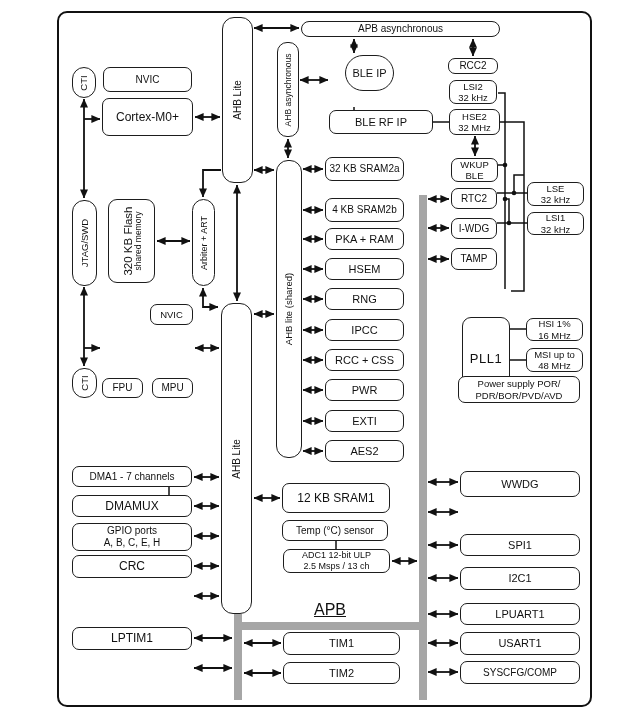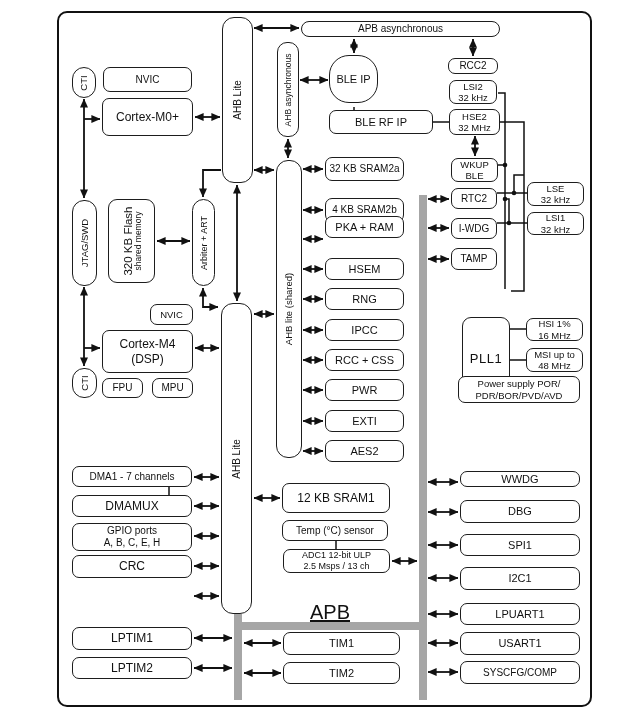--- a/index.html
+++ b/index.html
@@ -13,21 +13,21 @@
      text-align:center;white-space:pre-line;line-height:1.18;font-size:11px;}
   .vb{border-radius:12px;}
   .vt{position:absolute;left:50%;top:50%;transform:translate(-50%,-50%) rotate(-90deg);
       white-space:nowrap;text-align:center;}
   .flash-i{line-height:1.05;}
   .flash-t{font-size:11.5px;}
   .flash-s{font-size:8.5px;}
   .lbl{position:absolute;text-align:center;white-space:nowrap;}
   .f85{font-size:8.5px;}.f9{font-size:9px;}.f95{font-size:9.5px;}
   .f10{font-size:10px;}.f105{font-size:10px;}.f12{font-size:12px;}
-  .f13{font-size:13px;letter-spacing:.5px;margin-top:27px;}.f15{font-size:20px;text-decoration:underline;}
+  .f13{font-size:13px;letter-spacing:.5px;margin-top:27px;}.f15{font-size:16px;text-decoration:underline;}
 </style>
 </head>
 <body>
 
 <div id="stage">
   <div id="frame"></div>
 
   <svg width="619" height="724" viewBox="0 0 619 724">
     <defs>
       <marker id="ah" markerUnits="userSpaceOnUse" markerWidth="9" markerHeight="8" viewBox="0 0 9 8" refX="8.6" refY="4" orient="auto-start-reverse">
@@ -127,43 +127,41 @@
   <div class="b vb" style="left:72px;top:200px;width:25px;height:86px">
     <span class="vt f95">JTAG/SWD</span></div>
   <div class="b vb" style="left:108px;top:199px;width:47px;height:84px;border-radius:9px">
     <div class="vt flash-i">
       <div class="flash-t">320 KB Flash</div>
       <div class="flash-s">shared memory</div>
     </div></div>
   <div class="b vb" style="left:192px;top:199px;width:23px;height:87px">
     <span class="vt f9">Arbiter + ART</span></div>
   <div class="b f95" style="left:150px;top:304px;width:43px;height:21px">NVIC</div>
-  <div class="b f12" style="left:102px;top:330px;width:91px;height:43px">Cortex-M4
-(DSP)</div>
   <div class="b vb" style="left:72px;top:368px;width:25px;height:30px">
     <span class="vt f95">CTI</span></div>
   <div class="b f10" style="left:102px;top:378px;width:41px;height:20px">FPU</div>
   <div class="b f10" style="left:152px;top:378px;width:41px;height:20px">MPU</div>
 
   <div class="b vb" style="left:222px;top:17px;width:31px;height:166px">
     <span class="vt f10">AHB Lite</span></div>
   <div class="b vb" style="left:277px;top:42px;width:22px;height:95px;border-radius:10px">
     <span class="vt f85">AHB asynchronous</span></div>
   <div class="b vb" style="left:276px;top:160px;width:26px;height:298px">
     <span class="vt f95">AHB lite (shared)</span></div>
   <div class="b vb" style="left:221px;top:303px;width:31px;height:311px">
     <span class="vt f10">AHB Lite</span></div>
 
   <div class="b f10" style="left:301px;top:21px;width:199px;height:16px;border-radius:8px">APB asynchronous</div>
-  <div class="b" style="left:329px;top:55px;width:49px;height:48px;border-radius:20px">BLE IP</div>
+  <div class="b" style="left:345px;top:55px;width:49px;height:36px;border-radius:20px">BLE IP</div>
   <div class="b" style="left:329px;top:110px;width:104px;height:24px">BLE RF IP</div>
 
   <div class="b f10" style="left:325px;top:157px;width:79px;height:24px">32 KB SRAM2a</div>
   <div class="b f10" style="left:325px;top:198px;width:79px;height:24px">4 KB SRAM2b</div>
-  <div class="b" style="left:325px;top:216px;width:79px;height:22px">PKA + RAM</div>
+  <div class="b" style="left:325px;top:228px;width:79px;height:22px">PKA + RAM</div>
   <div class="b" style="left:325px;top:258px;width:79px;height:22px">HSEM</div>
   <div class="b" style="left:325px;top:288px;width:79px;height:22px">RNG</div>
   <div class="b" style="left:325px;top:319px;width:79px;height:22px">IPCC</div>
   <div class="b" style="left:325px;top:349px;width:79px;height:22px">RCC + CSS</div>
   <div class="b" style="left:325px;top:379px;width:79px;height:22px">PWR</div>
   <div class="b" style="left:325px;top:410px;width:79px;height:22px">EXTI</div>
   <div class="b" style="left:325px;top:440px;width:79px;height:22px">AES2</div>
 
   <div class="b f10" style="left:448px;top:58px;width:50px;height:16px">RCC2</div>
   <div class="b f95" style="left:449px;top:80px;width:48px;height:24px">LSI2
@@ -186,30 +184,28 @@
 48 MHz</div>
   <div class="b f95" style="left:458px;top:376px;width:122px;height:27px">Power supply POR/
 PDR/BOR/PVD/AVD</div>
 
   <div class="b f105" style="left:72px;top:466px;width:120px;height:21px">DMA1 - 7 channels</div>
   <div class="b f12" style="left:72px;top:495px;width:120px;height:22px">DMAMUX</div>
   <div class="b f105" style="left:72px;top:523px;width:120px;height:28px">GPIO ports
 A, B, C, E, H</div>
   <div class="b f12" style="left:72px;top:555px;width:120px;height:23px">CRC</div>
   <div class="b f12" style="left:72px;top:627px;width:120px;height:23px">LPTIM1</div>
-  <div class="b f12" style="left:72px;top:657px;width:120px;height:22px">LPTIM2</div>
 
   <div class="b f12" style="left:282px;top:483px;width:108px;height:30px">12 KB SRAM1</div>
   <div class="b f105" style="left:282px;top:520px;width:106px;height:21px">Temp (°C) sensor</div>
   <div class="b f9" style="left:283px;top:549px;width:107px;height:24px">ADC1 12-bit ULP
 2.5 Msps / 13 ch</div>
   <div class="lbl f15" style="left:305px;top:601px;width:50px">APB</div>
   <div class="b" style="left:283px;top:632px;width:117px;height:23px">TIM1</div>
   <div class="b" style="left:283px;top:662px;width:117px;height:22px">TIM2</div>
 
-  <div class="b" style="left:460px;top:471px;width:120px;height:16px">WWDG</div>
-  <div class="b" style="left:460px;top:500px;width:120px;height:23px">DBG</div>
+  <div class="b" style="left:460px;top:471px;width:120px;height:26px">WWDG</div>
   <div class="b" style="left:460px;top:534px;width:120px;height:22px">SPI1</div>
   <div class="b" style="left:460px;top:567px;width:120px;height:23px">I2C1</div>
   <div class="b" style="left:460px;top:603px;width:120px;height:22px">LPUART1</div>
   <div class="b" style="left:460px;top:632px;width:120px;height:23px">USART1</div>
   <div class="b f105" style="left:460px;top:661px;width:120px;height:23px">SYSCFG/COMP</div>
 </div>
 
 </body></html>

